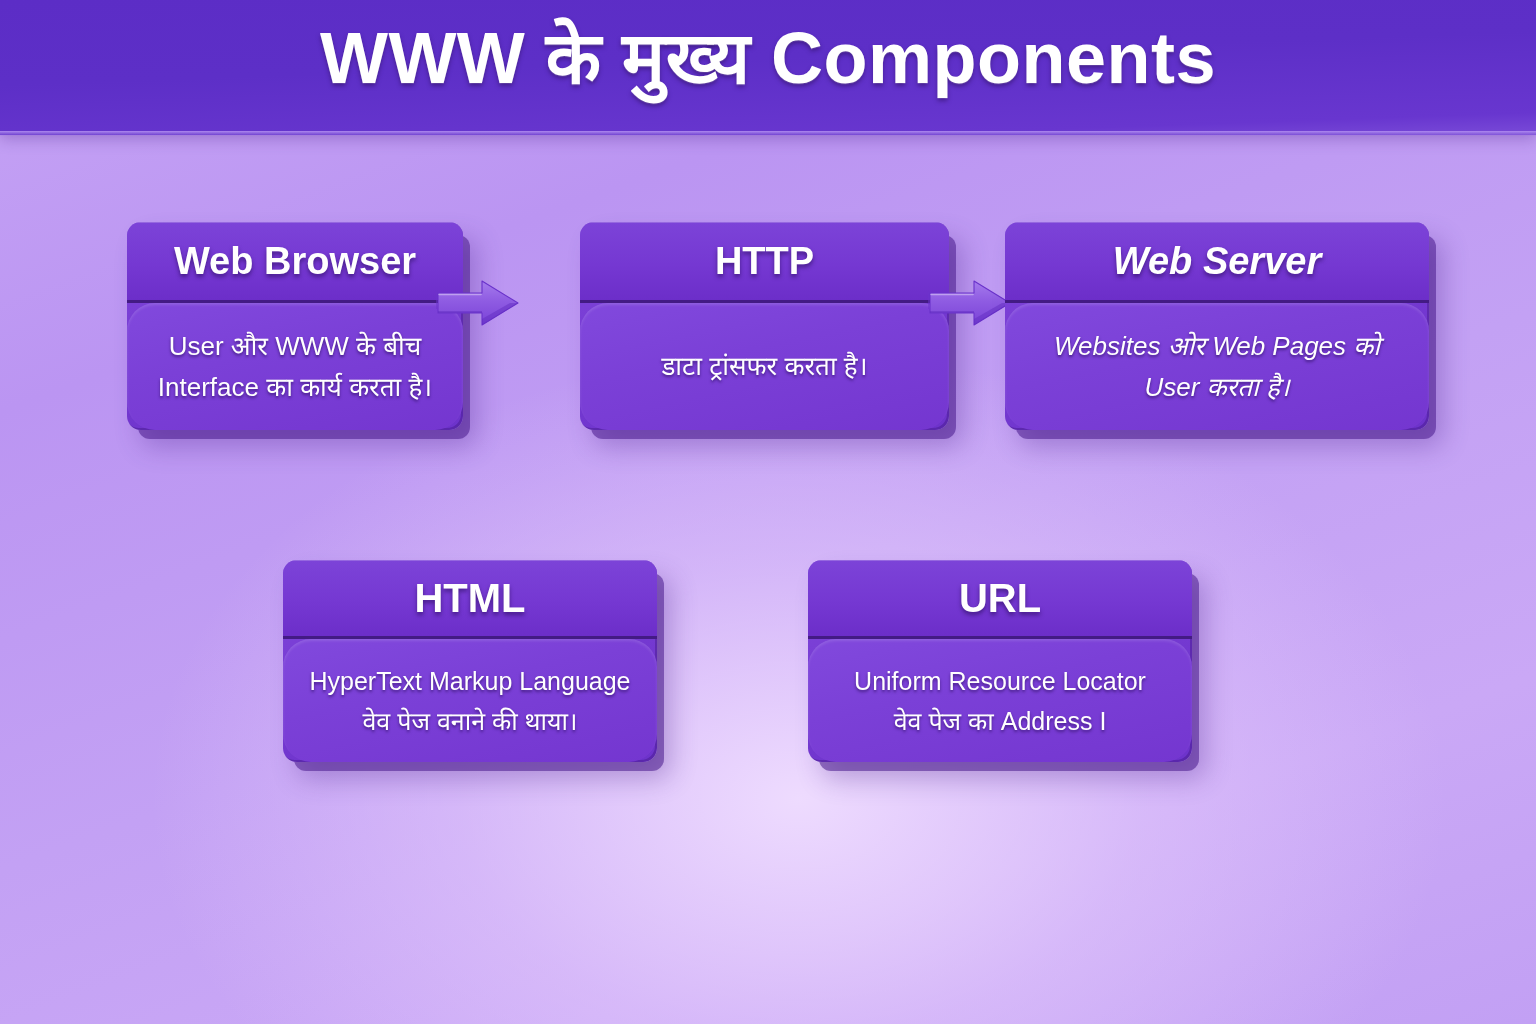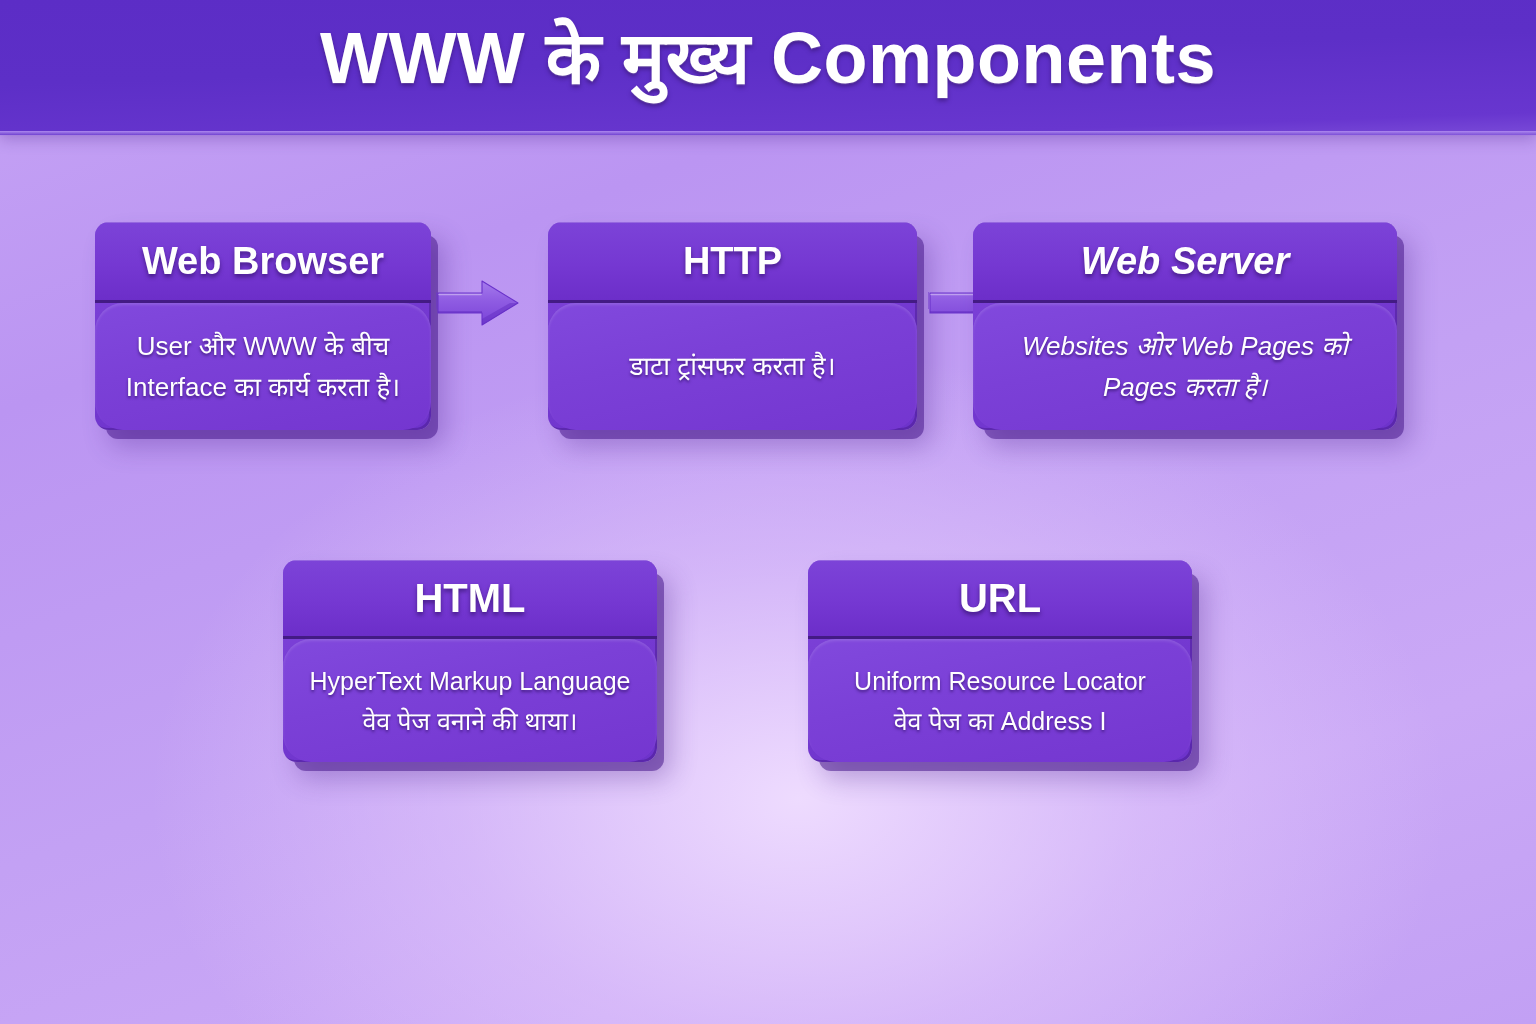--- a/index.html
+++ b/index.html
@@ -112,21 +112,21 @@
     padding: 0 14px;
     box-sizing: border-box;
     border-radius: 28px;
   }
   .card-body .line {
     text-shadow: 0 2px 3px rgba(40,12,88,0.65);
     white-space: nowrap;
   }
 
   
-  .card-top { top: 222px; height: 208px; }
+  .card-top { top: 222px; height: 208px; margin-left: 32px; }
   .card-top .card-head { height: 78px; font-size: 38px; }
   .card-top .card-body .line { font-size: 26px; line-height: 1.55; }
 
   #card-browser { left: 95px;  width: 336px; }
   #card-http    { left: 548px; width: 369px; padding-left: 35px; }
   #card-server  { left: 973px; width: 424px; font-style: italic; }
 
   
   .card-bottom { top: 560px; height: 202px; }
   .card-bottom .card-head { height: 76px; font-size: 40px; }
@@ -208,21 +208,21 @@
         <path d="M3,16.5 L45,16.5" stroke="rgba(255,255,255,0.38)" stroke-width="1.6" stroke-linecap="round"></path>
       </g>
     </svg>
   </div>
 
   <div class="card card-top" id="card-server">
     <div class="card-inner">
       <div class="card-head">Web Server</div>
       <div class="card-body">
         <div class="line">Websites ओर Web Pages को</div>
-        <div class="line">Pages करता है।</div>
+        <div class="line">User करता है।</div>
       </div>
     </div>
   </div>
 
   <div class="card card-bottom" id="card-url">
     <div class="card-inner">
       <div class="card-head">URL</div>
       <div class="card-body">
         <div class="line">Uniform Resource Locator</div>
         <div class="line">वेव पेज का Address I</div>

